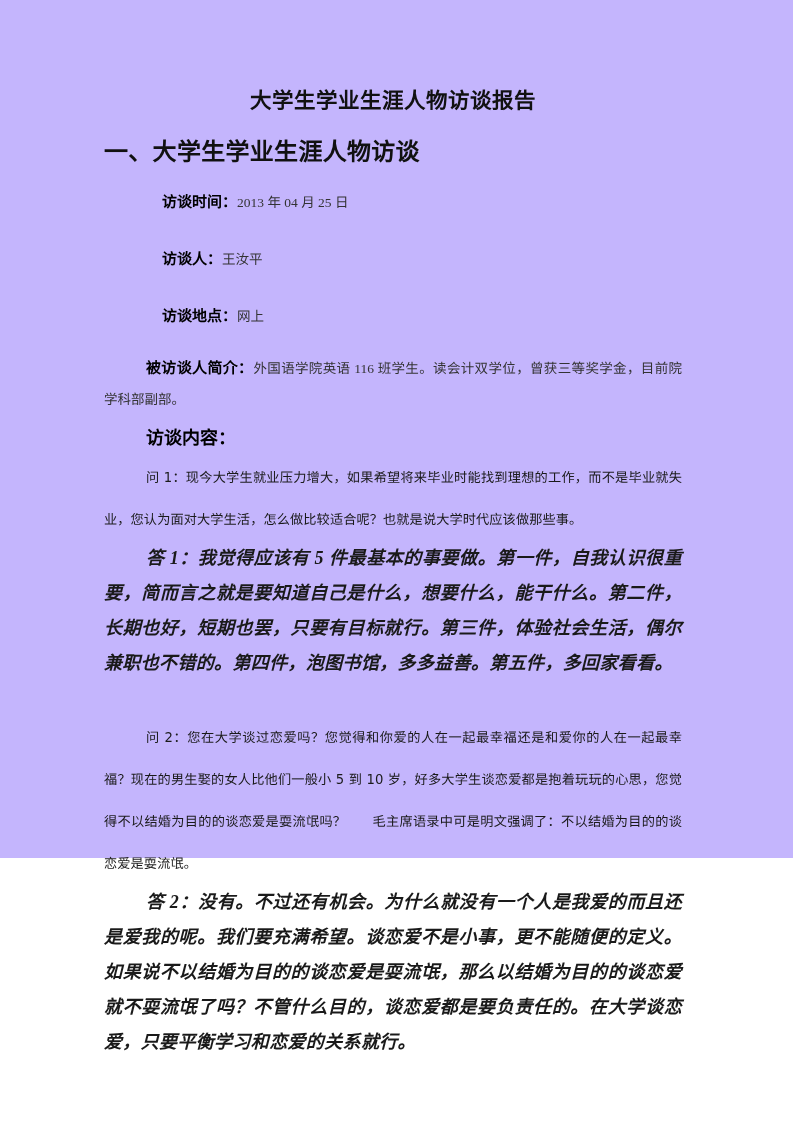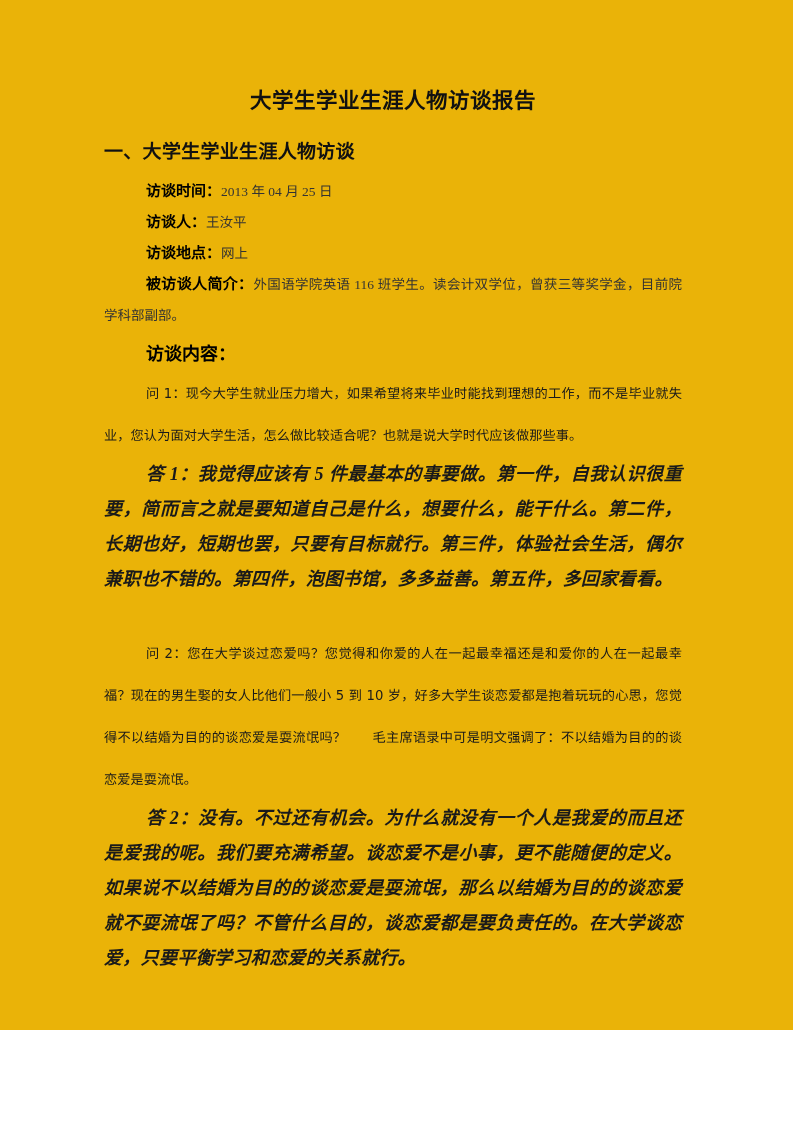--- a/index.html
+++ b/index.html
@@ -15,22 +15,22 @@
     overflow: hidden;
     font-family: "Liberation Serif", "DejaVu Serif", serif;
     color: #000000;
     -webkit-font-smoothing: none;
   }
   .page {
     position: absolute;
     top: 0;
     left: 0;
     width: 793px;
-    height: 1030px;
-    background: #eab308;
+    height: 858px;
+    background: #c4b5fd;
     text-decoration: underline;
   }
   .content {
     position: absolute;
     left: 104px;
     top: 86px;
     width: 578px;
   }
 
   
@@ -42,32 +42,32 @@
     text-align: center;
     letter-spacing: 0.5px;
     margin: 0 0 22px 0;
     color: #111;
   }
 
   
   .section-heading {
     font-family: "Liberation Serif", "DejaVu Serif", serif;
     font-weight: bold;
-    font-size: 19px;
+    font-size: 24px;
     line-height: 28px;
     margin: 0 0 10px 0;
     letter-spacing: 0.3px;
     color: #111;
   }
 
   
   .meta-row {
     font-size: 14.5px;
-    line-height: 30px;
-    margin: 0;
+    line-height: 40px;
+    margin: 16px;
     padding-left: 42px;
     color: #222;
   }
   .meta-row .lbl {
     font-weight: bold;
     font-size: 15px;
     color: #000;
   }
   .meta-row .val {
     font-size: 13.5px;

